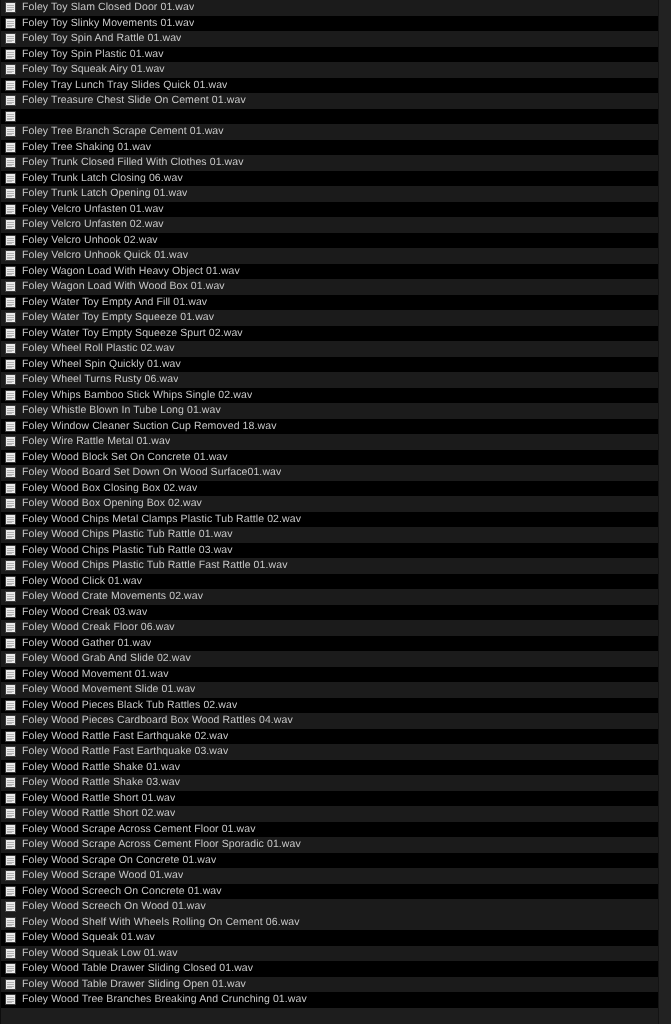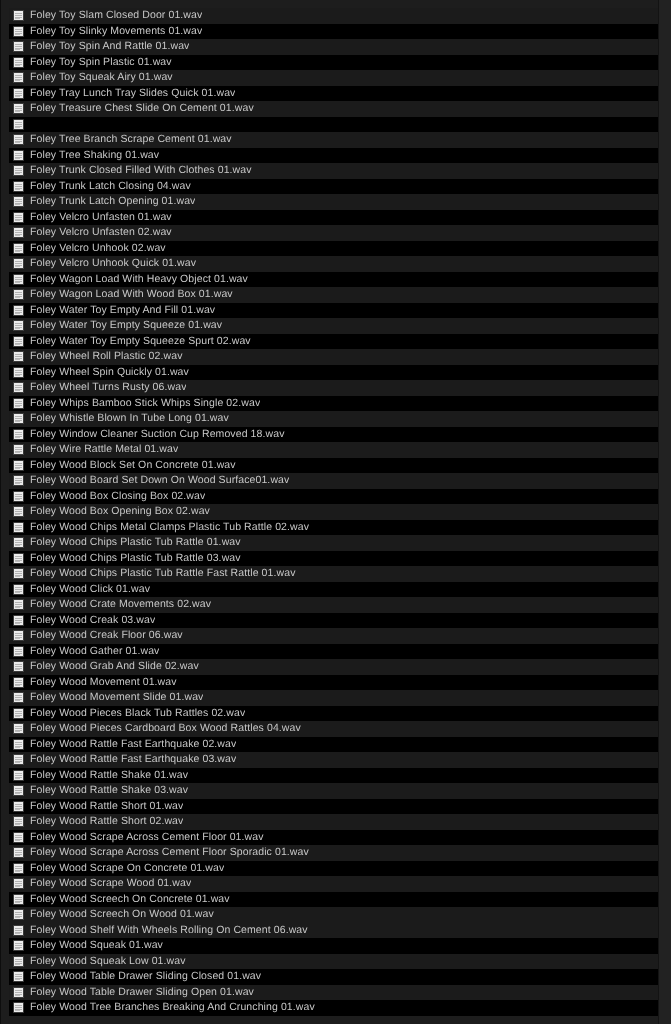--- a/index.html
+++ b/index.html
@@ -45,21 +45,21 @@
     background: #222222;
     z-index: 2;
     pointer-events: none;
   }
 
   #file-list {
     position: absolute;
     top: 0;
     left: 0;
     right: 0;
-    margin: 8px;
+    margin: 0;
     padding: 0;
     list-style: none;
     z-index: 1;
   }
 
   .file-row {
     position: relative;
     height: 15.515px;
     display: flex;
     align-items: center;
@@ -164,21 +164,21 @@
       <li class="file-row alt">
         <span class="file-icon"></span>
         <span class="file-name">Foley Tree Shaking 01.wav</span>
       </li>
       <li class="file-row">
         <span class="file-icon"></span>
         <span class="file-name">Foley Trunk Closed Filled With Clothes 01.wav</span>
       </li>
       <li class="file-row alt">
         <span class="file-icon"></span>
-        <span class="file-name">Foley Trunk Latch Closing 04.wav</span>
+        <span class="file-name">Foley Trunk Latch Closing 06.wav</span>
       </li>
       <li class="file-row">
         <span class="file-icon"></span>
         <span class="file-name">Foley Trunk Latch Opening 01.wav</span>
       </li>
       <li class="file-row alt">
         <span class="file-icon"></span>
         <span class="file-name">Foley Velcro Unfasten 01.wav</span>
       </li>
       <li class="file-row">

